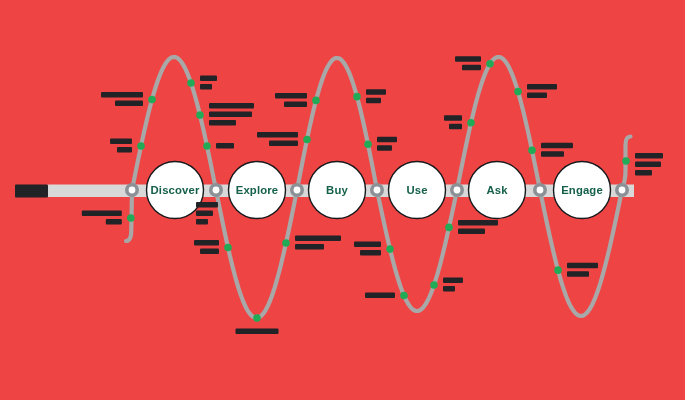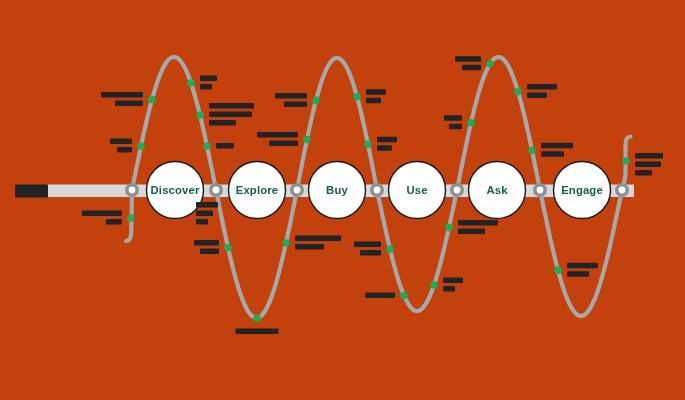--- a/index.html
+++ b/index.html
@@ -1,17 +1,17 @@
 <!DOCTYPE html>
 <html><head>
 <meta charset="utf-8">
 <style>
   html,body{margin:0;padding:0;background:#ffffff;}
   body{font-family:"Liberation Sans",sans-serif;}
-  .stage-wrap{position:relative;width:685px;height:400px;background:#c2410c;overflow:hidden;}
+  .stage-wrap{position:relative;width:685px;height:400px;background:#ef4444;overflow:hidden;}
   svg{display:block;}
   text.stage-label{
     font-family:"Liberation Sans",sans-serif;
     font-size:11.3px;
     font-weight:bold;
     letter-spacing:0.15px;
   }
 </style>
 </head>
 <body>

